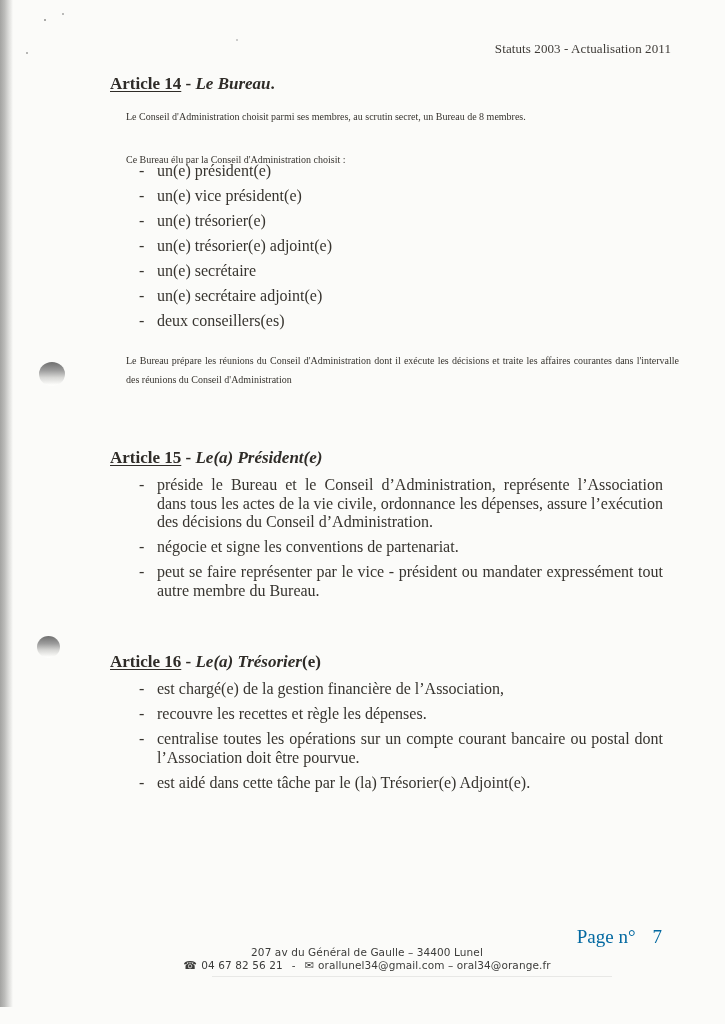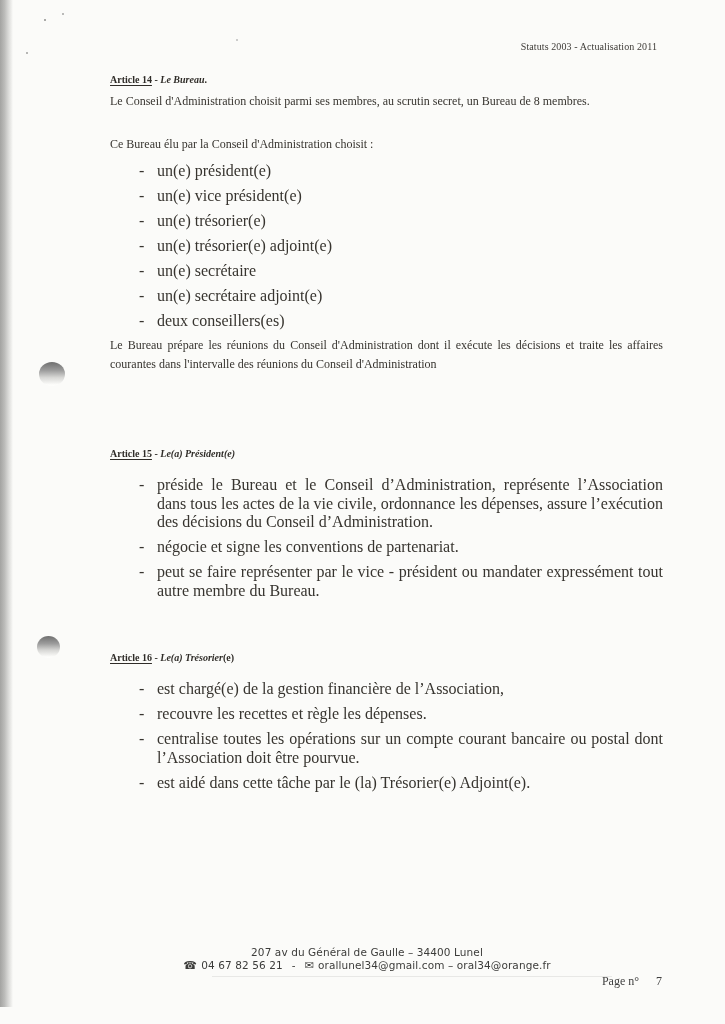--- a/index.html
+++ b/index.html
@@ -22,60 +22,60 @@
   }
   .hole-1{left:39px;top:362px;width:26px;height:24px;}
   .hole-2{left:37px;top:636px;width:23px;height:22px;}
   .speck{position:absolute;border-radius:50%;background:#8f8f8d;}
   .sp1{left:44px;top:19px;width:2px;height:2px;}
   .sp2{left:62px;top:13px;width:2px;height:2px;background:#a5a5a3;}
   .sp3{left:26px;top:52px;width:2px;height:2px;background:#a0a09e;}
   .sp4{left:236px;top:39px;width:2px;height:2px;background:#bdbdbb;}
 
   .doc-edition{
-    position:absolute;top:41px;right:68px;
-    font-size:10px;color:#3e3b37;letter-spacing:.1px;
+    position:absolute;top:41px;right:54px;
+    font-size:13px;color:#3e3b37;letter-spacing:.1px;
   }
 
   .art-heading{
     position:absolute;left:110px;margin:0;
-    font-size:10px;font-weight:bold;color:#2f2c28;
+    font-size:17px;font-weight:bold;color:#2f2c28;
   }
   .art-num{text-decoration:underline;text-underline-offset:2px;}
   .art-title{font-style:italic;}
   .art-title-end{font-style:normal;}
   #h-art14{top:74px;}
   #h-art15{top:448px;}
   #h-art16{top:652px;}
 
   .para{
-    position:absolute;left:110px;width:553px;margin:0;
-    font-size:12px;line-height:18.5px;text-align:justify;color:#37342f;
+    position:absolute;left:110px;width:553px;margin:16px;
+    font-size:10px;line-height:18.5px;text-align:justify;color:#37342f;
   }
   #p-a14-1{top:92px;}
   #p-a14-2{top:135px;text-align:left;}
   #p-a14-3{top:336px;}
 
   .dash-list{position:absolute;left:139px;}
   #list-a14{top:162px;width:430px;}
   #list-a15{top:476px;width:524px;}
   #list-a16{top:680px;width:524px;}
   .dash-li{
     display:flex;margin:0 0 6.5px 0;
     font-size:16px;line-height:18.5px;color:#37342f;
   }
   .dash-li::before{
     content:"-";flex:0 0 18px;color:#37342f;
   }
   .dash-li .li-text{flex:1;text-align:justify;}
   #list-a14 .dash-li .li-text{text-align:left;}
 
   .page-num{
-    position:absolute;top:974px;right:63px;
-    font-size:12px;color:#404040;
+    position:absolute;top:926px;right:63px;
+    font-size:19px;color:#0369a1;
   }
   .page-num .pn{margin-left:17px;}
 
   .footer-addr{
     position:absolute;left:102px;top:946px;width:530px;
     font-family:"DejaVu Sans", sans-serif;
     font-size:10.5px;line-height:13px;color:#3c3c3a;text-align:center;
     letter-spacing:.1px;
   }
   .footer-addr .ficon{font-size:11px;margin-right:4px;}

